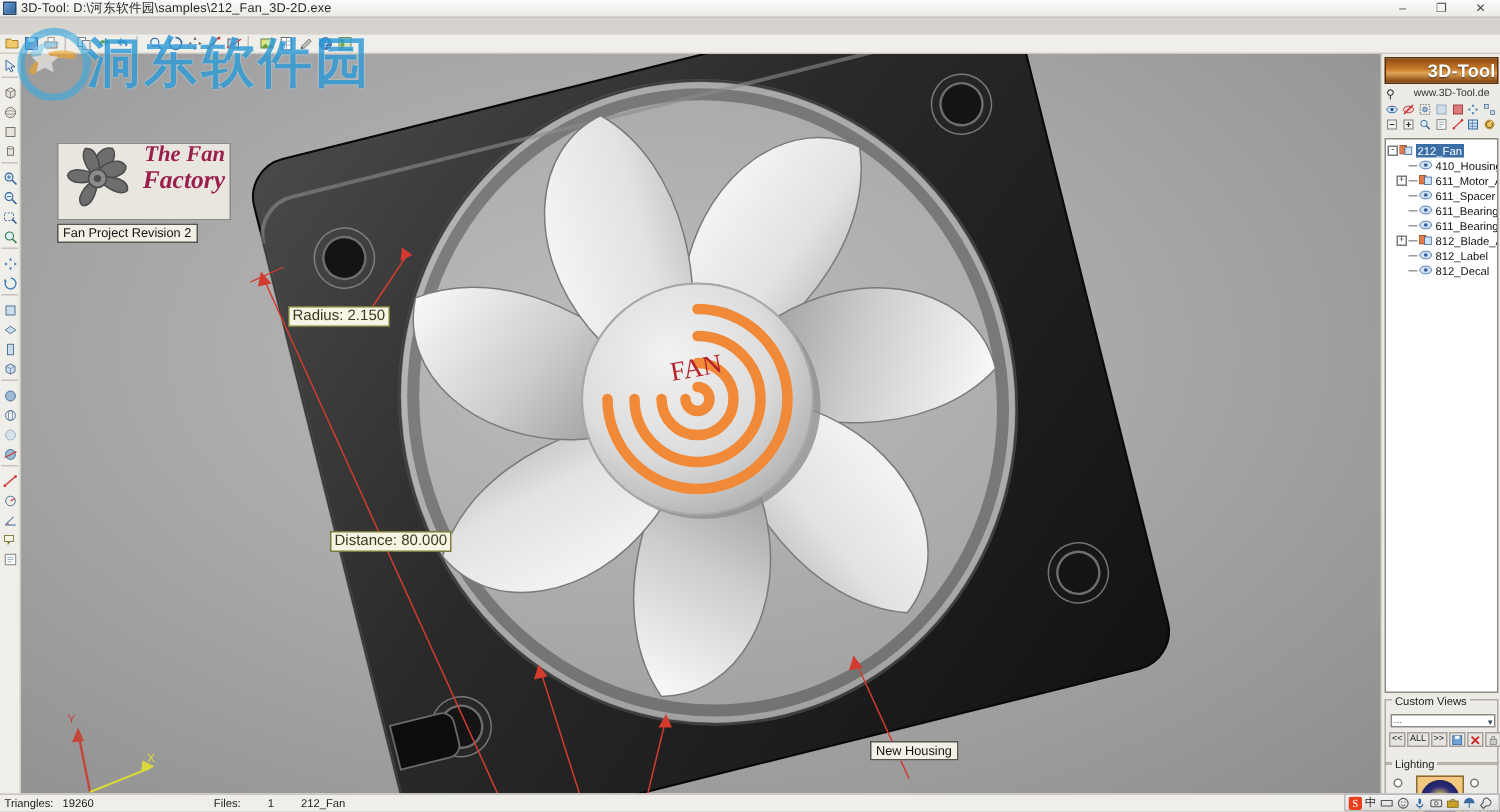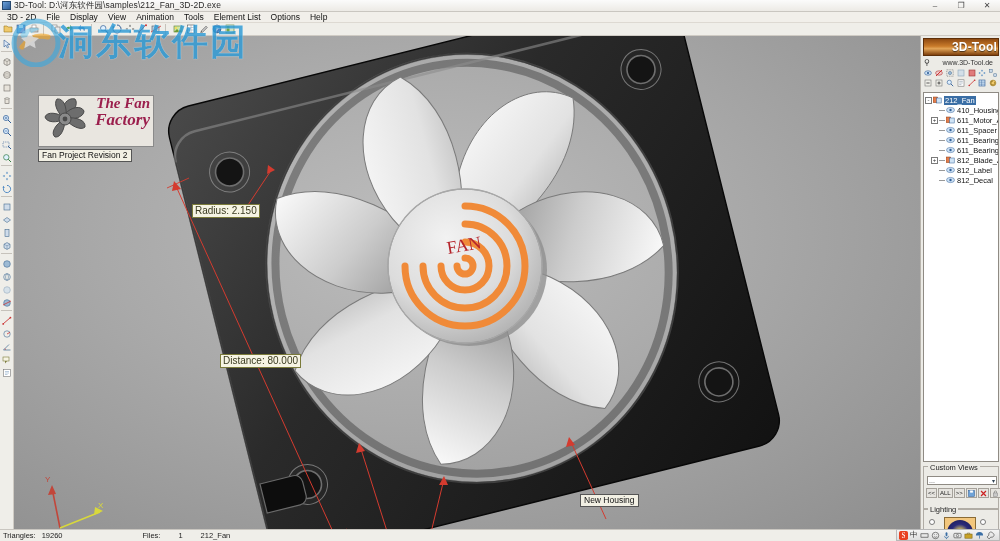--- a/index.html
+++ b/index.html
@@ -226,31 +226,20 @@
 
   <div class="titlebar">
     <div class="tb-icon"></div>
     <div class="tb-title">3D-Tool: D:\河东软件园\samples\212_Fan_3D-2D.exe</div>
     <div class="tb-spacer"></div>
     <div class="tb-btn">–</div>
     <div class="tb-btn">❐</div>
     <div class="tb-btn close">✕</div>
   </div>
 
-  <div class="menubar">
-    <div class="menuitem">3D - 2D</div>
-    <div class="menuitem">File</div>
-    <div class="menuitem">Display</div>
-    <div class="menuitem">View</div>
-    <div class="menuitem">Animation</div>
-    <div class="menuitem">Tools</div>
-    <div class="menuitem">Element List</div>
-    <div class="menuitem">Options</div>
-    <div class="menuitem">Help</div>
-  </div>
 
   <div class="toolbar">
     <div class="tbtn">
         <svg class="ico" width="10" height="10" viewBox="0 0 10 10">
           <path d="M1 2h3l1 1h4v5H1z" fill="#f0c96a" stroke="#9a7b24" stroke-width=".6"></path>
         </svg>
       </div>
     <div class="tbtn">
         <svg class="ico" width="10" height="10" viewBox="0 0 10 10">
           <rect x="1" y="1" width="8" height="8" fill="#6fa3d8" stroke="#2f5d96" stroke-width=".6"></rect>

